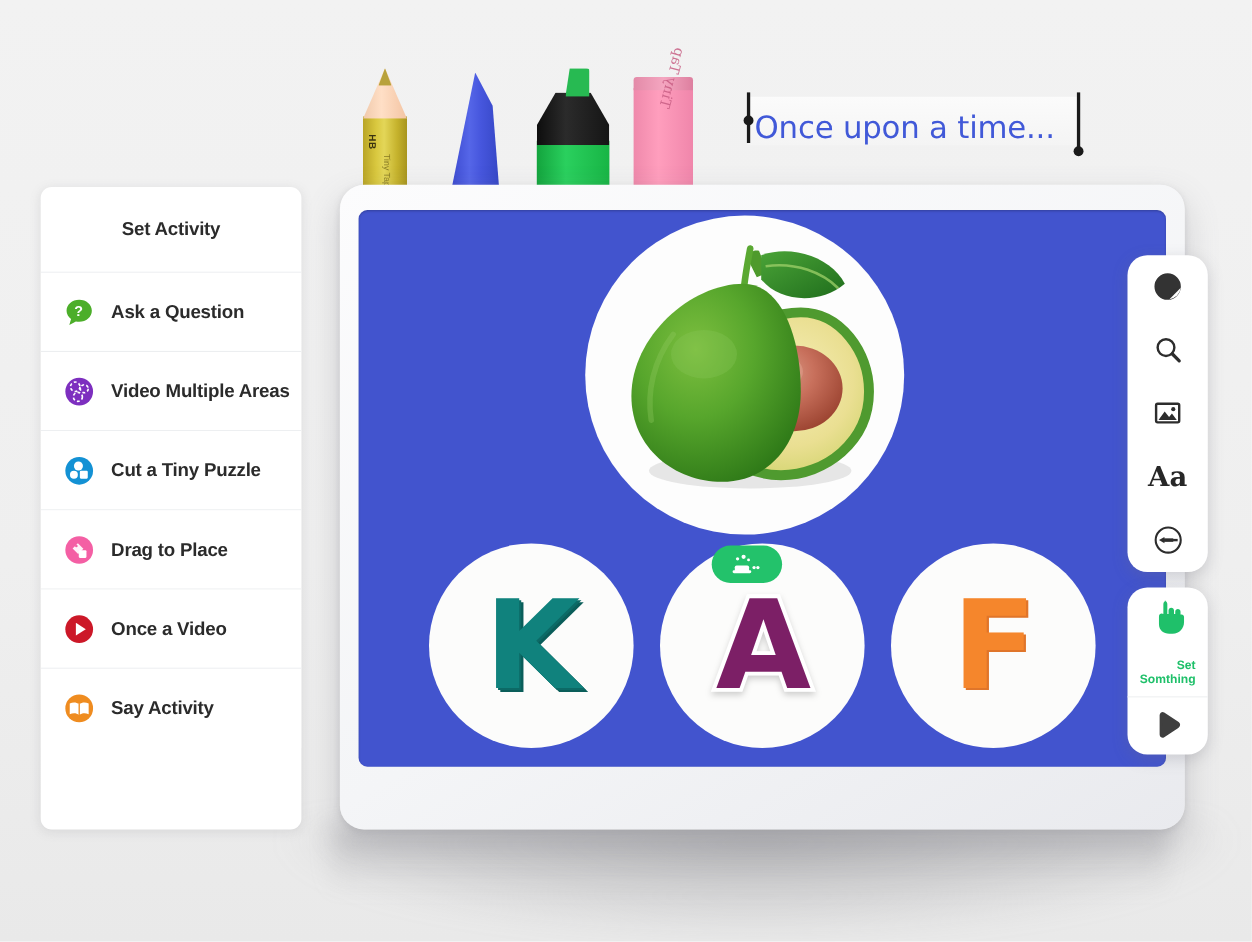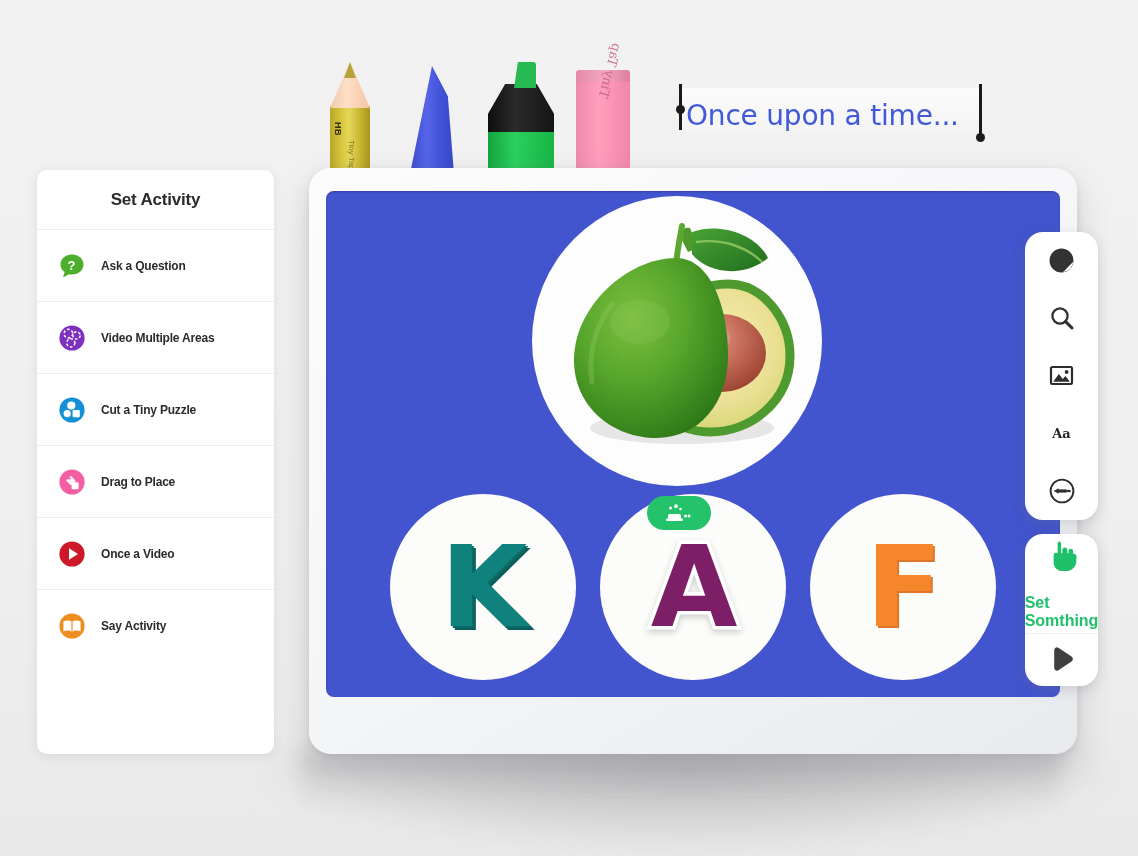--- a/index.html
+++ b/index.html
@@ -115,30 +115,30 @@
   .handle-right .knob{ bottom:-2px; }
 
   
   .sidebar{
     position:absolute; left:37px; top:170px; width:237px; height:584px;
     background:#fff; border-radius:10px;
     box-shadow:0 2px 10px rgba(120,120,125,.16);
     overflow:hidden; z-index:6;
   }
   .sidebar-title{
-    height:60px; display:flex; align-items:center; justify-content:center;
+    height:78px; display:flex; align-items:center; justify-content:center;
     font-size:17px; font-weight:bold; color:#2b2b2b;
     border-bottom:1px solid #eceef0; letter-spacing:-.2px;
   }
   .act{
     height:72px; display:flex; align-items:center; padding-left:21px; gap:15px;
     border-bottom:1px solid #eceef0; cursor:pointer; background:#fff;
   }
   .act:last-child{ border-bottom:none; }
-  .act-label{ font-size:12px; font-weight:bold; color:#2b2b2b; letter-spacing:-.2px; }
+  .act-label{ font-size:17px; font-weight:bold; color:#2b2b2b; letter-spacing:-.2px; }
   .act-ico{ width:28px; height:28px; flex:0 0 28px; position:relative; }
 
   
   .device{
     position:absolute; left:309px; top:168px; width:768px; height:586px;
     background:linear-gradient(150deg,#fcfcfd 0%,#f4f5f7 55%,#e9eaee 100%);
     border-radius:22px;
     box-shadow: 0 14px 30px rgba(120,120,128,.30), 0 2px 6px rgba(120,120,128,.18);
     z-index:3;
   }
@@ -185,28 +185,28 @@
     position:absolute; background:#fff; border-radius:18px;
     box-shadow:0 4px 14px rgba(110,110,120,.26);
     display:flex; flex-direction:column; align-items:center; z-index:7;
   }
   .rail-top{ left:1025px; top:232px; width:73px; height:288px; justify-content:space-around; }
   .rail-bot{ left:1025px; top:534px; width:73px; height:152px; }
   .tool-btn{
     width:52px; height:46px; display:flex; align-items:center; justify-content:center;
     cursor:pointer; color:#2d2d2d;
   }
-  .aa{ font-size:13px; font-weight:bold; font-family:"DejaVu Serif", serif; color:#272727; }
+  .aa{ font-size:25px; font-weight:bold; font-family:"DejaVu Serif", serif; color:#272727; }
   .setact{
     width:100%; height:100px; display:flex; flex-direction:column;
     align-items:center; justify-content:center; gap:1px; cursor:pointer;
     border-bottom:1px solid #eeeff1;
   }
   .setact-label{
-    color:#1fc06a; font-size:16px; font-weight:bold; line-height:1.12; text-align:left;margin-top:19px;
+    color:#1fc06a; font-size:11px; font-weight:bold; line-height:1.12; text-align:right;margin-top:19px;
   }
   .playwrap{ flex:1; display:flex; align-items:center; justify-content:center; width:100%; cursor:pointer; }
 </style>
 </head>
 <body>
 
 <div class="floor-shadow"></div>
 <div class="floor-shadow2"></div>
 
 <div class="tools">

